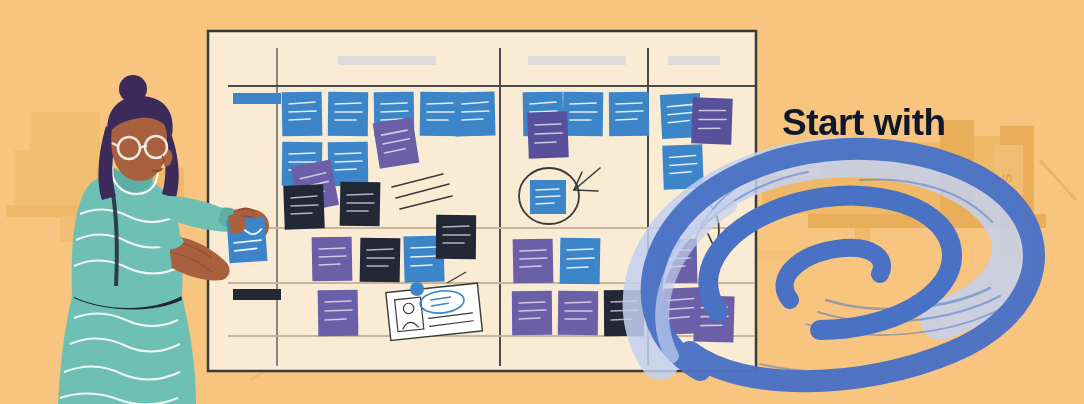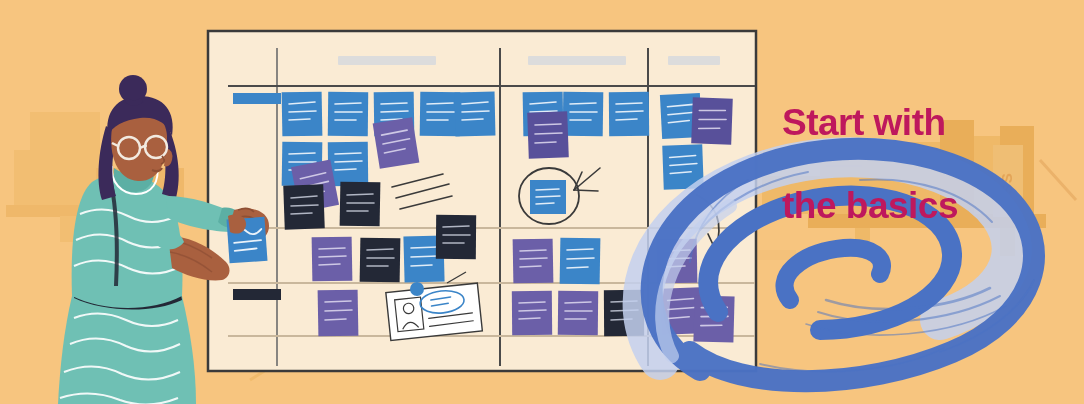--- a/index.html
+++ b/index.html
@@ -8,21 +8,21 @@
     font-family:"Liberation Sans", sans-serif;
     background:#F7C57F;
   }
   #stage{position:relative;width:1084px;height:404px;overflow:hidden;background:#F7C57F;}
   svg.full{position:absolute;left:0;top:0;width:1084px;height:404px;display:block;}
 
   .headline{
     position:absolute;
     left:782px;top:60px;
     width:290px;
-    color:#be185d;
+    color:#0f172a;
     font-size:37px;
     font-weight:bold;
     line-height:1.13;
     letter-spacing:-0.5px;
     white-space:pre-line;
   }
 </style>
 </head>
 <body>
 
@@ -530,16 +530,15 @@
         <line x1="234" y1="242" x2="261" y2="241"></line>
         <line x1="234" y1="250" x2="256" y2="249"></line>
       </g>
     </g>
 
     <path d="M228,216 C236,212 246,216 246,224 C246,232 238,236 230,232 Z" fill="#A9603F"></path>
   </svg>
 
   <div class="headline">
     <div>Start with</div>
-    <div>the basics</div>
   </div>
 
 </div>
 
 </body></html>

